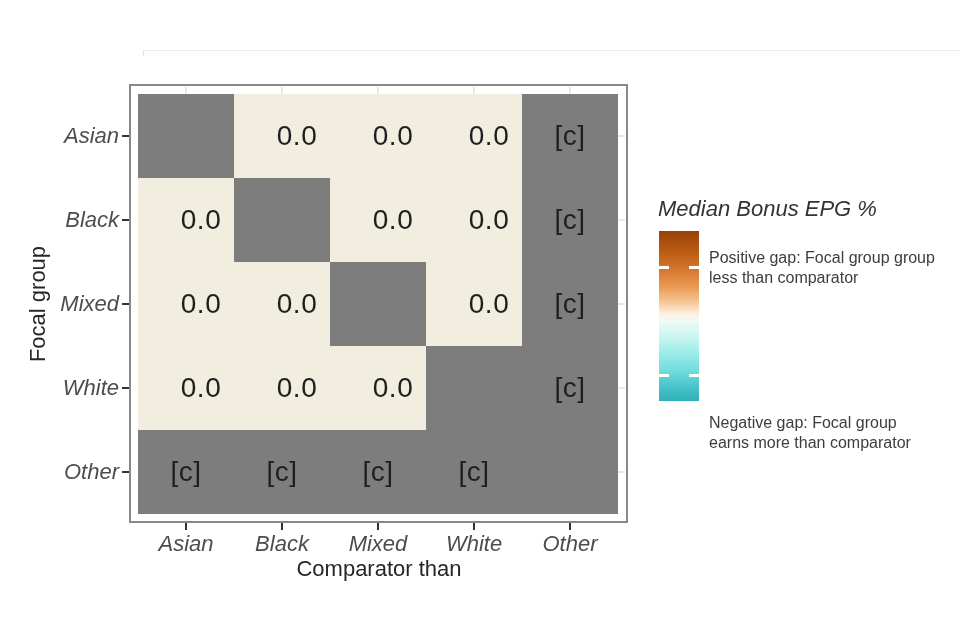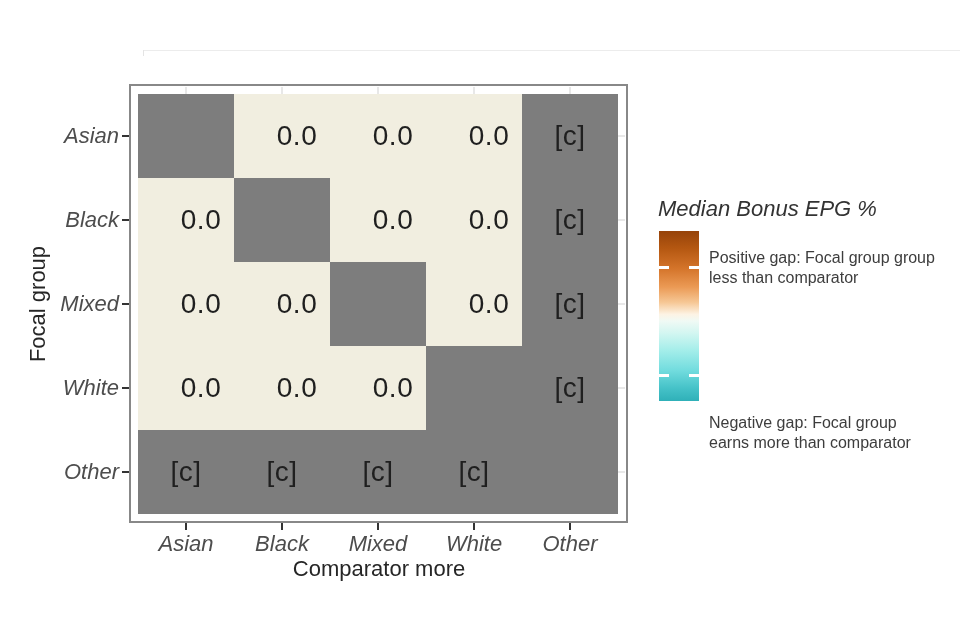--- a/index.html
+++ b/index.html
@@ -138,21 +138,21 @@
       <div class="abs tick" style="left: 122px; top: 219px; width: 7px; height: 2px;"></div>
       <div class="abs axis-label y-label" style="left: 0px; top: 207px;">Black</div>
       <div class="abs tick" style="left: 122px; top: 303px; width: 7px; height: 2px;"></div>
       <div class="abs axis-label y-label" style="left: 0px; top: 291px;">Mixed</div>
       <div class="abs tick" style="left: 122px; top: 387px; width: 7px; height: 2px;"></div>
       <div class="abs axis-label y-label" style="left: 0px; top: 375px;">White</div>
       <div class="abs tick" style="left: 122px; top: 471px; width: 7px; height: 2px;"></div>
       <div class="abs axis-label y-label" style="left: 0px; top: 459px;">Other</div>
     </div>
 
-  <div class="abs x-title">Comparator more</div>
+  <div class="abs x-title">Comparator than</div>
   <div class="abs y-title">Focal group</div>
 
   <div class="abs legend-title">Median Bonus EPG %</div>
   <div class="abs legend-bar" id="legendBar" style="background: linear-gradient(rgb(150, 67, 10) 0%, rgb(180, 87, 17) 10%, rgb(212, 116, 42) 22%, rgb(235, 154, 85) 33%, rgb(246, 199, 149) 42%, rgb(253, 243, 228) 49%, rgb(240, 250, 245) 53%, rgb(211, 246, 241) 60%, rgb(165, 238, 234) 70%, rgb(114, 220, 222) 82%, rgb(71, 195, 201) 92%, rgb(47, 176, 184) 100%);">
     <div class="legend-tick" style="top:35px;">
         <span class="l"></span>
         <span class="r"></span>
       </div>
     <div class="legend-tick" style="top:143px;">
         <span class="l"></span>

